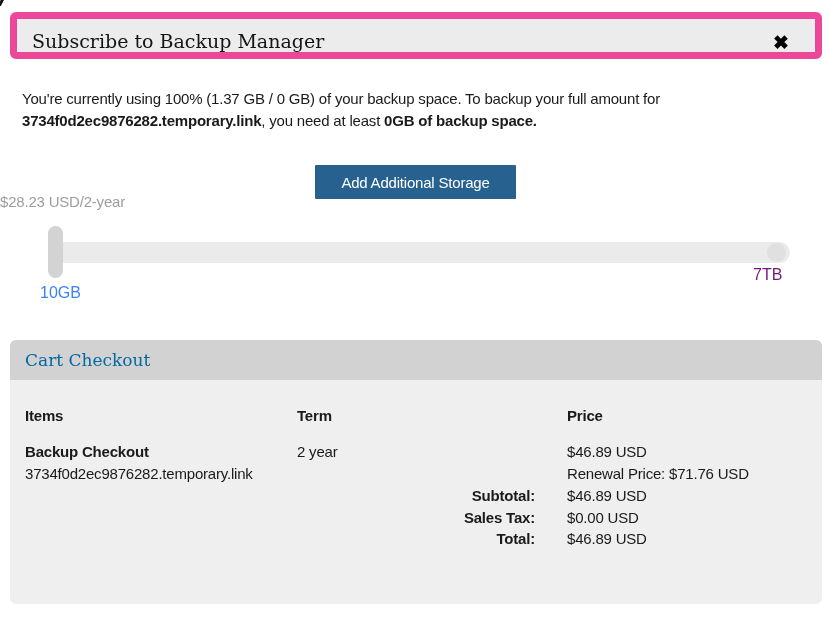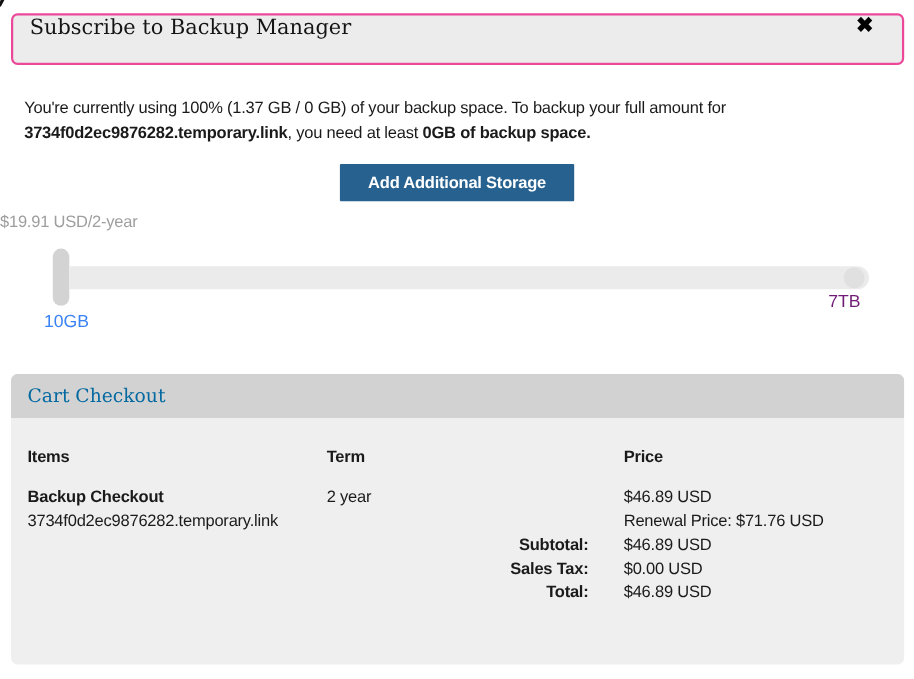--- a/index.html
+++ b/index.html
@@ -14,22 +14,22 @@
 
   
   .edge-artifact {
     position: absolute; left: 0px; top: -3px; width: 3px; height: 9px;
     background: #111; transform: rotate(28deg);
   }
 
   
   .modal-header {
     position: absolute; left: 10px; top: 12px; width: 812px; height: 47px;
-    background: #ececec; border: 2px solid #ec4899; border-radius: 6px;
-    display: flex; align-items: flex-start; justify-content: space-between;
+    background: #ececec; border: 7px solid #ec4899; border-radius: 6px;
+    display: flex; align-items: flex-end; justify-content: space-between;
     padding: 0 20px 0 15px;
   }
   .modal-title {
     font-family: "DejaVu Serif", serif;
     font-size: 19px; color: #141414;
   }
   .close-btn {
     background: none; border: none; cursor: pointer;
     font-size: 19px; font-weight: 700; color: #000; line-height: 1;
     padding: 0 6px;
@@ -41,22 +41,22 @@
     font-size: 15px; line-height: 22px; color: #1a1a1a;
     letter-spacing: -0.2px;
   }
   .usage strong { font-weight: 700; }
 
   
   .btn-row { position: absolute; left: 0; top: 149px; width: 100%; text-align: center; }
   .add-btn {
     background: #26618f; color: #ffffff; border: none; cursor: pointer;
     font-family: "Liberation Sans", sans-serif;
-    font-size: 15px; font-weight: 700; letter-spacing: -0.2px;
-    height: 34px; padding: 0 26px; border-radius: 1px;
+    font-size: 15px; font-weight: 400; letter-spacing: -0.2px;
+    height: 34px; padding: 0 26px; border-radius: 1px; margin-top: 16px;
   }
 
   
   .price-label {
     position: absolute; left: 0px; top: 193px;
     font-size: 15px; color: #9e9e9e; letter-spacing: -0.2px;
   }
   .slider-handle {
     position: absolute; left: 48px; top: 226px; width: 15px; height: 52px;
     border-radius: 8px; background: #d3d3d3; cursor: pointer;
@@ -120,21 +120,21 @@
 
 <p class="usage">
   <span>You're currently using 100% (1.37 GB / 0 GB) of your backup space. To backup your full amount for</span><br>
   <strong>3734f0d2ec9876282.temporary.link</strong><span>, you need at least </span><strong>0GB of backup space.</strong>
 </p>
 
 <div class="btn-row">
   <button class="add-btn">Add Additional Storage</button>
 </div>
 
-<div class="price-label">$19.91 USD/2-year</div>
+<div class="price-label">$28.23 USD/2-year</div>
 <div class="slider-handle"></div>
 <div class="slider-track">
   <div class="slider-end-dot"></div>
 </div>
 <div class="slider-min">10GB</div>
 <div class="slider-max">7TB</div>
 
 <div class="cart">
   <div class="cart-header">
     <span class="cart-title">Cart Checkout</span>

